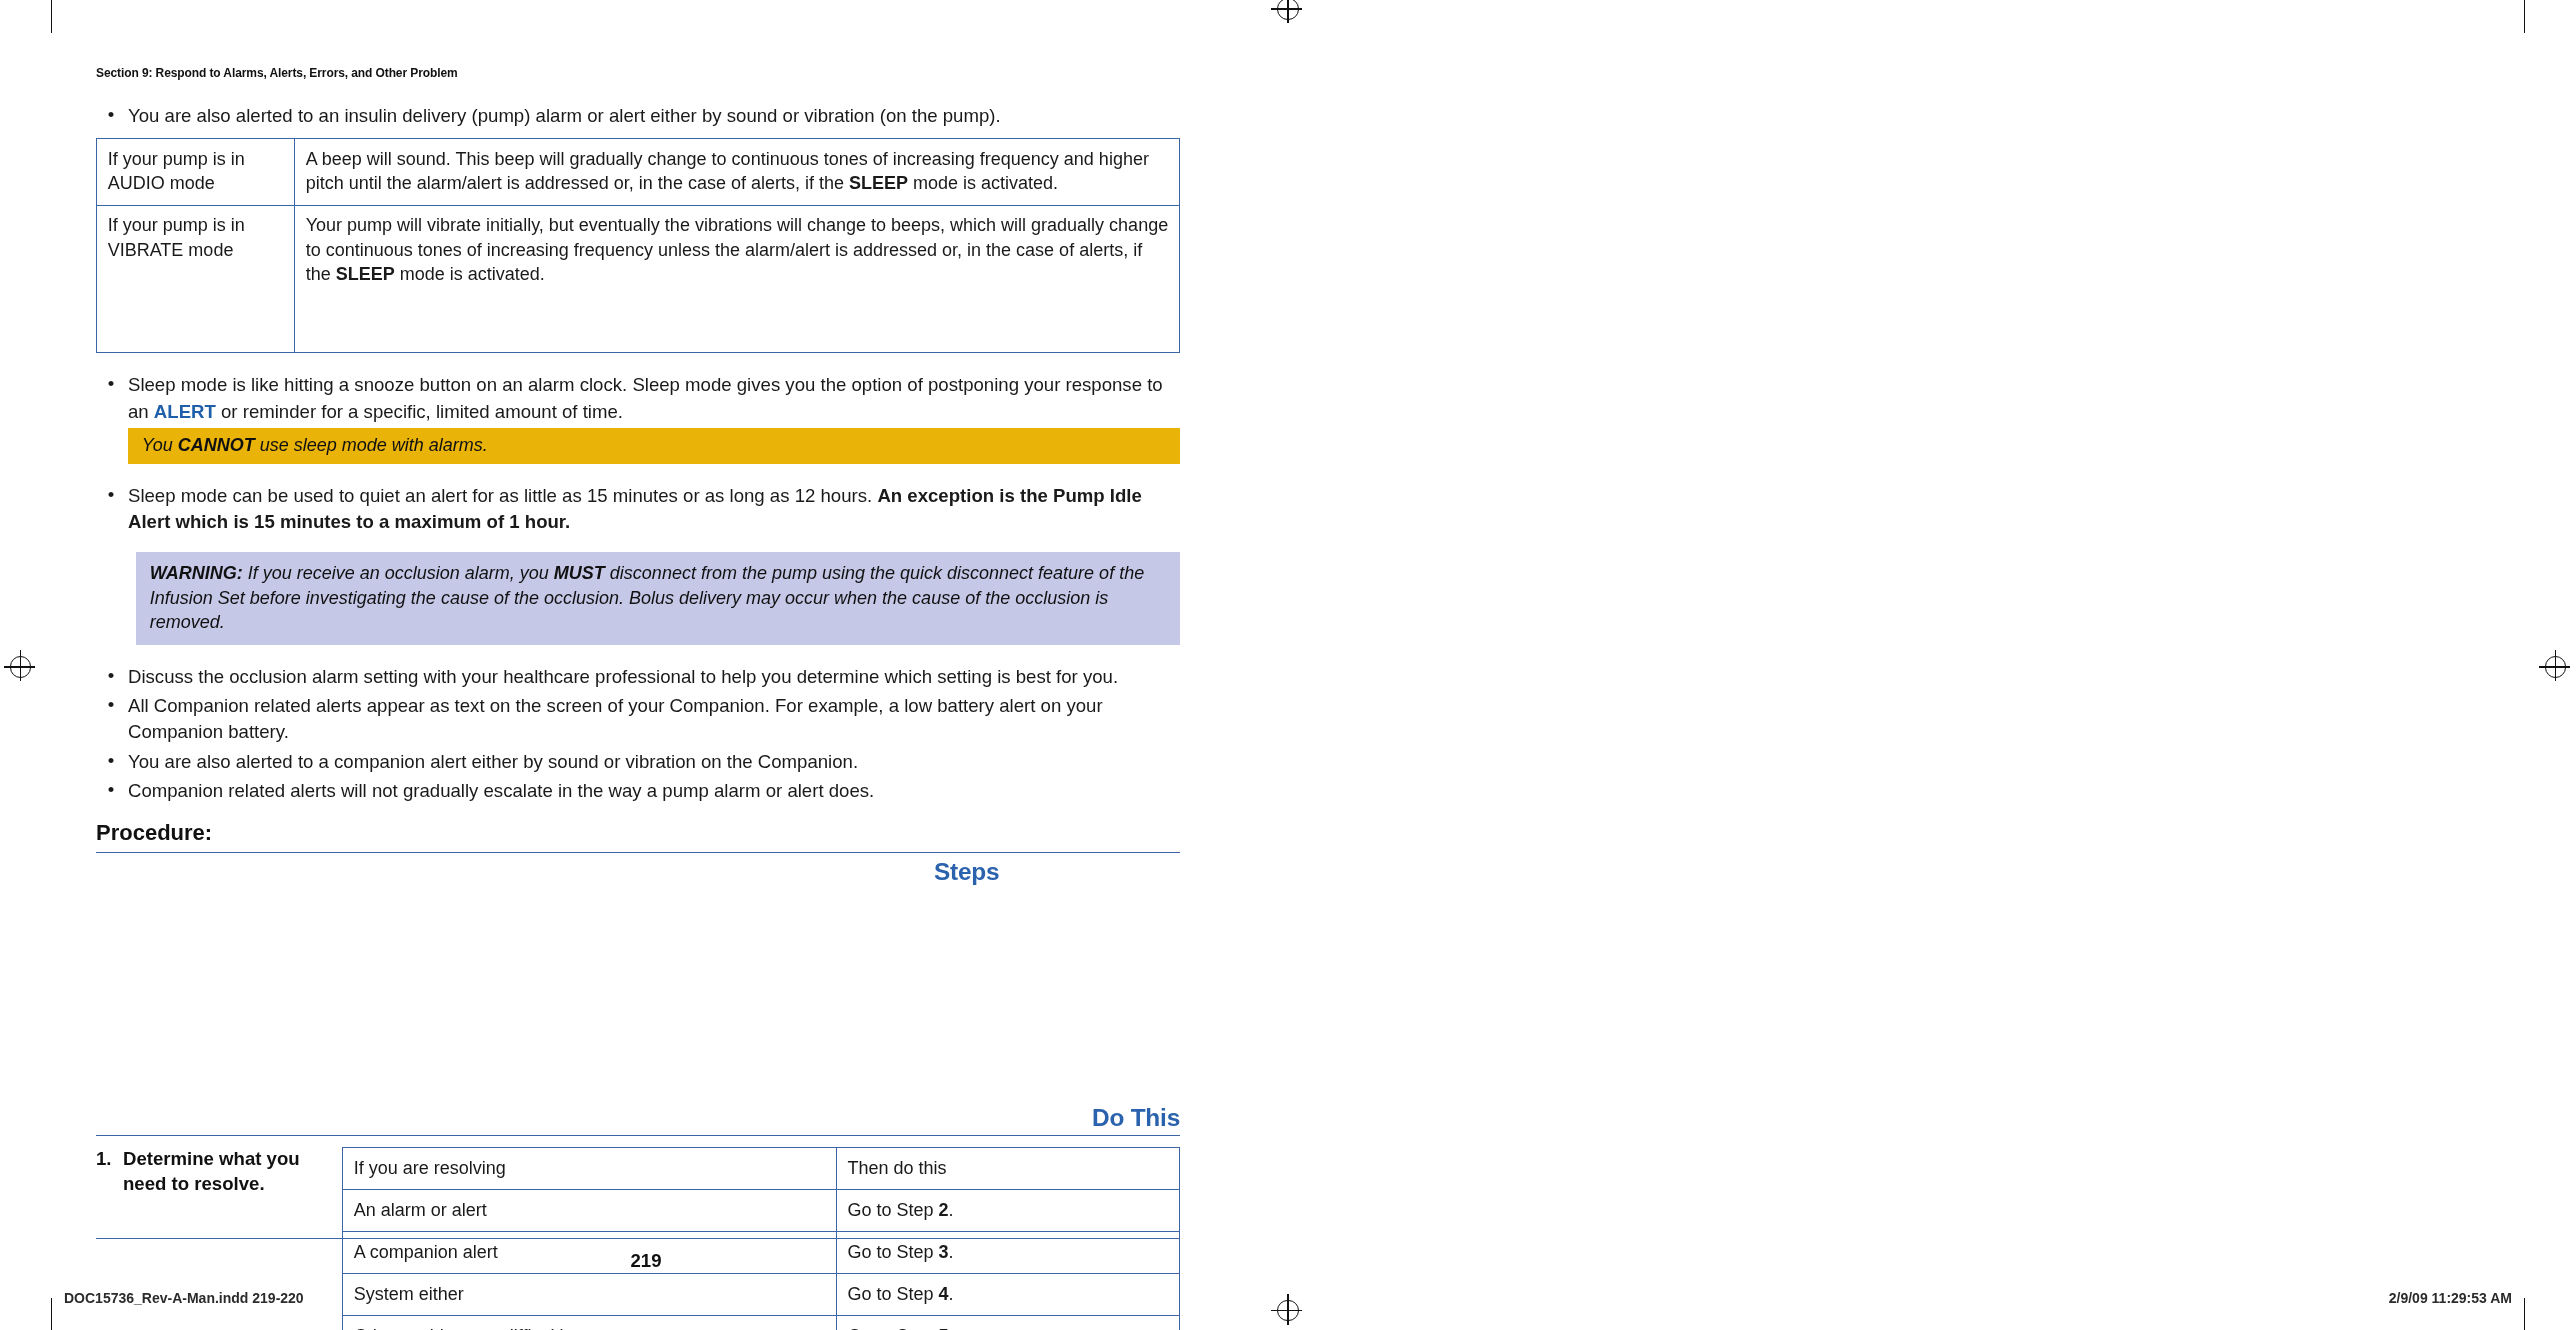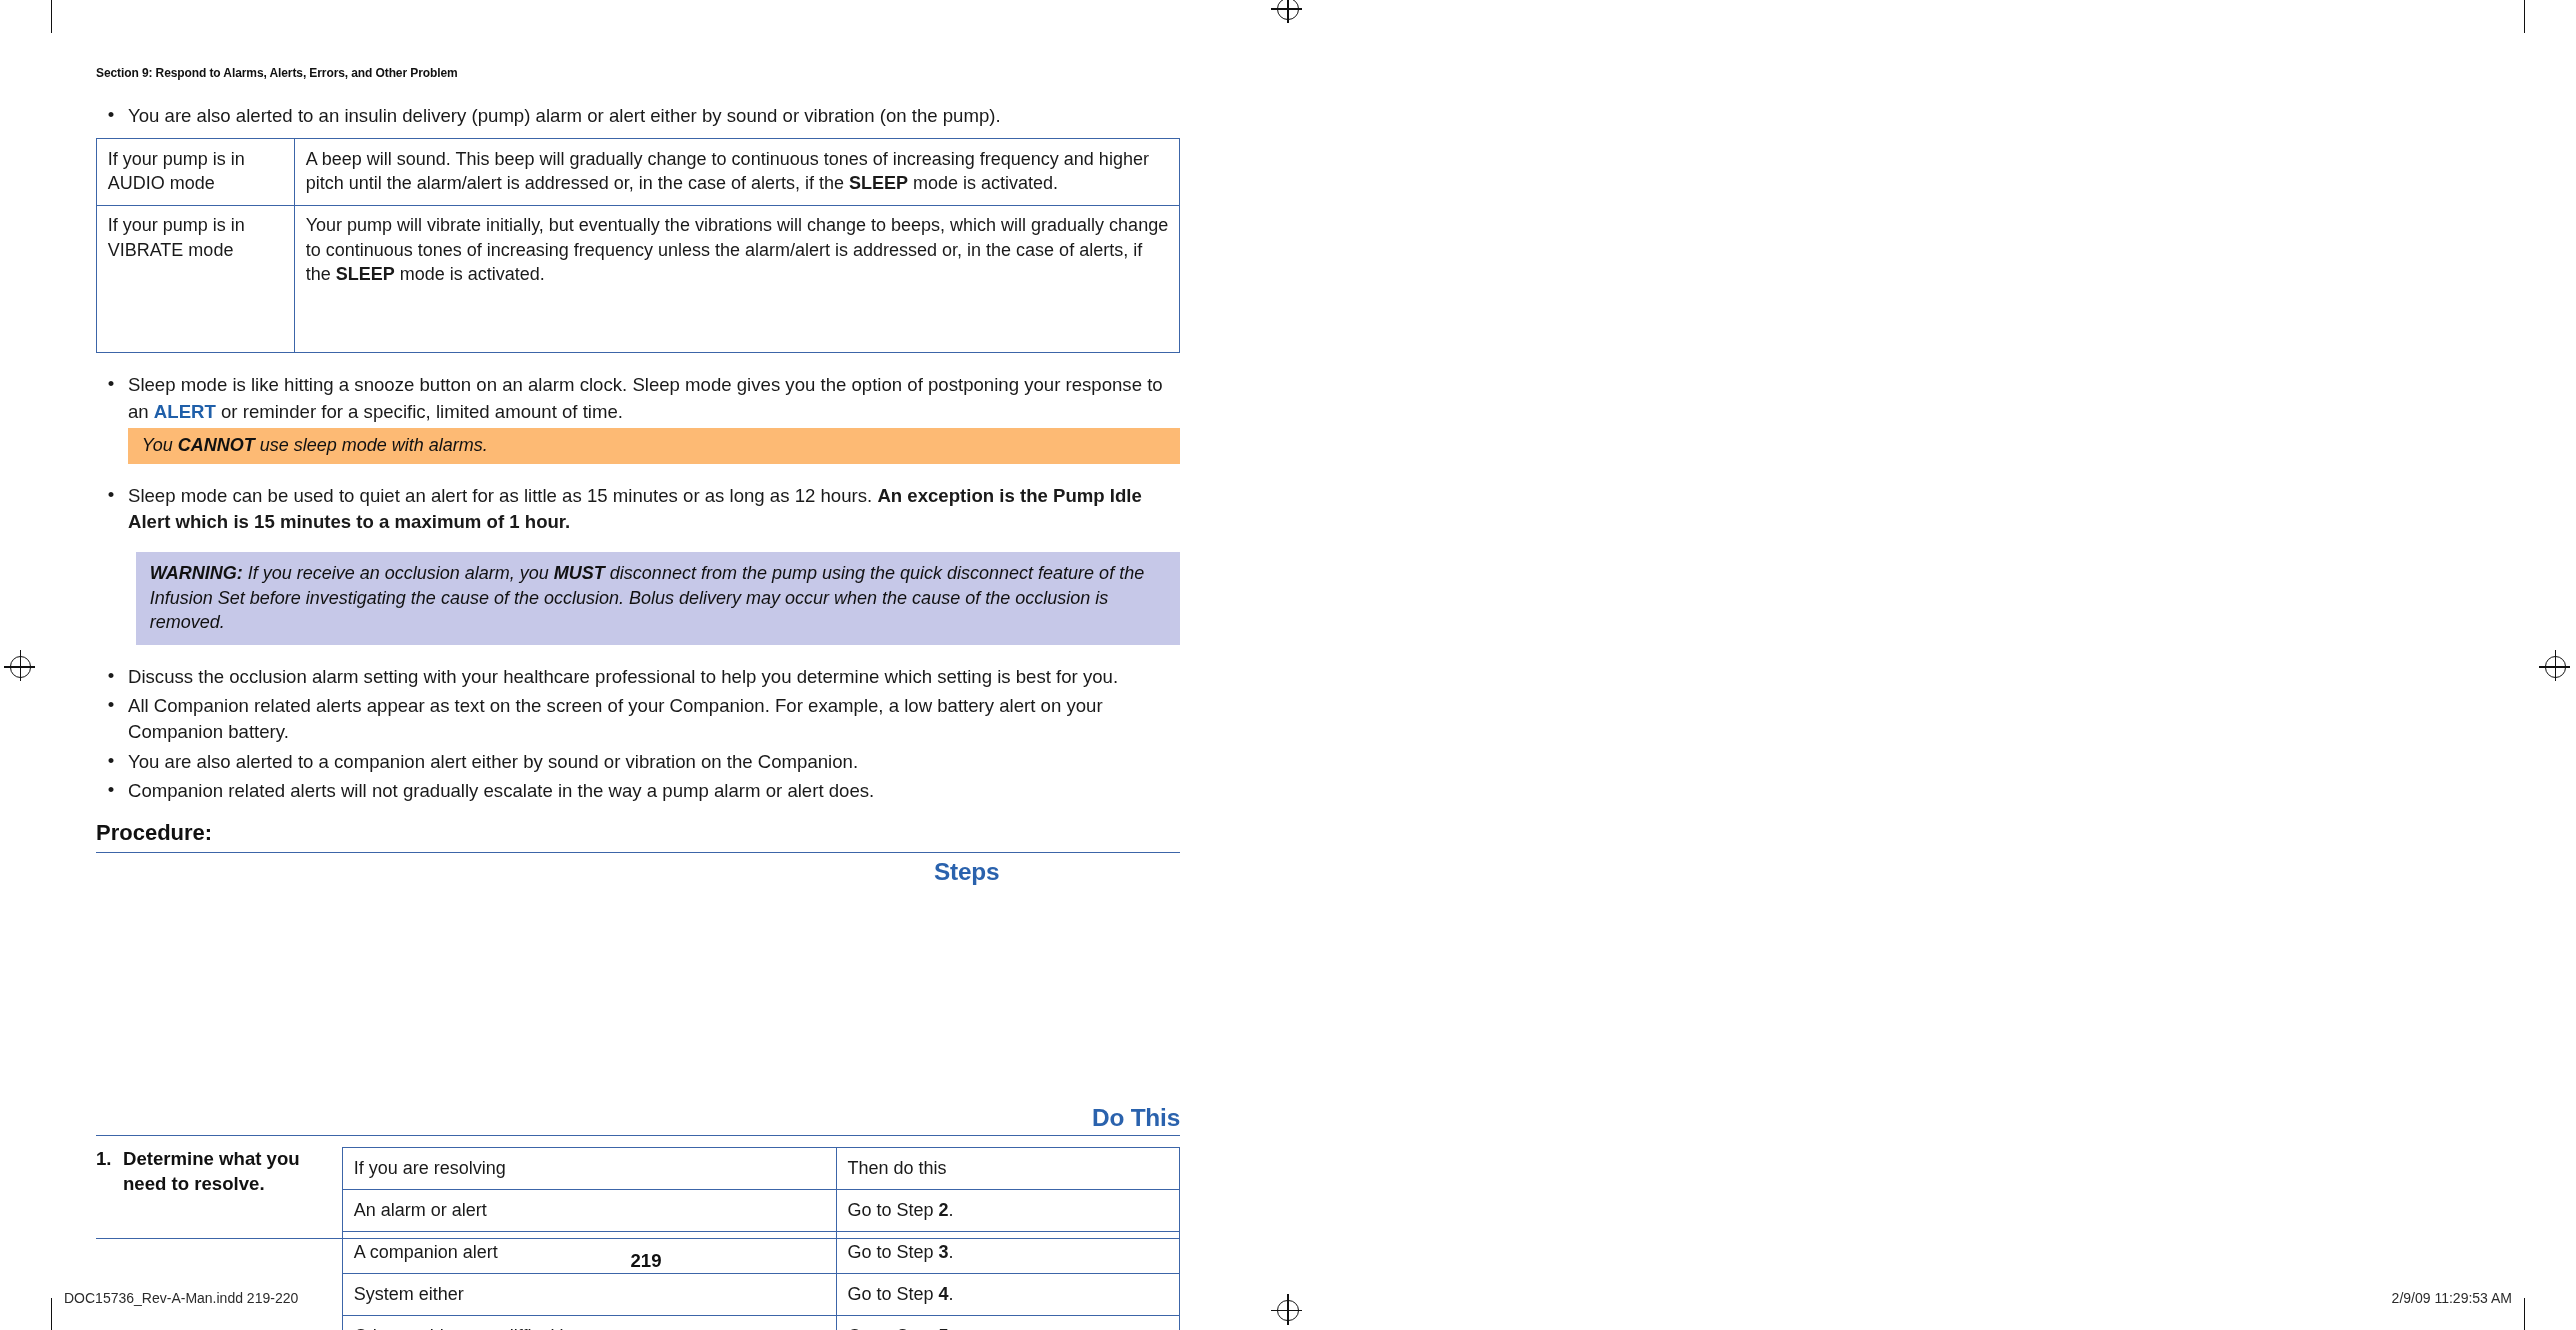--- a/index.html
+++ b/index.html
@@ -67,21 +67,21 @@
   td.th-cell, th { font-weight: bold; }
 
   
   .note-band {
     background: #c6c8e8; color: #111;
     font-style: italic; font-size: 18px; line-height: 1.38;
     padding: 8.8px 11.7px 9.8px 13.7px;
   }
 
   .cannot-band {
-    background: #fdba74; color: #111;
+    background: #eab308; color: #111;
     font-style: italic; font-size: 18px; line-height: 1.4;
     padding: 4.9px 11.7px 5.9px 13.7px;
     margin: 2.9px 0 0 32px;
   }
 
   
   .proc-title {
     font-size: 22px; font-weight: bold; color: #111;
     margin: 15.6px 0 5.9px 0;
   }
@@ -118,21 +118,21 @@
   .page-rule {
     border-top: 1.6px solid #3c65a8;
     position: absolute; left: 0; right: 0;
   }
   .folio {
     position: absolute; font-size: 18.6px; font-weight: bold;
     color: #111; text-align: center;
   }
   .imprint {
     position: absolute; bottom: 25.4px; font-size: 14px;
-    color: #2b2b2b; font-family: "Liberation Sans", sans-serif;
+    color: #2b2b2b; font-family: "Liberation Sans", sans-serif; font-weight: bold;
   }
   .imprint-left { left: 64px; }
   .imprint-right { right: 64px; }
 </style>
 </head>
 <body>
 
 <div class="page-root">
 
   <div class="crop-mark" style="left:51px;top:0;width:1.4px;height:33px;"></div>

